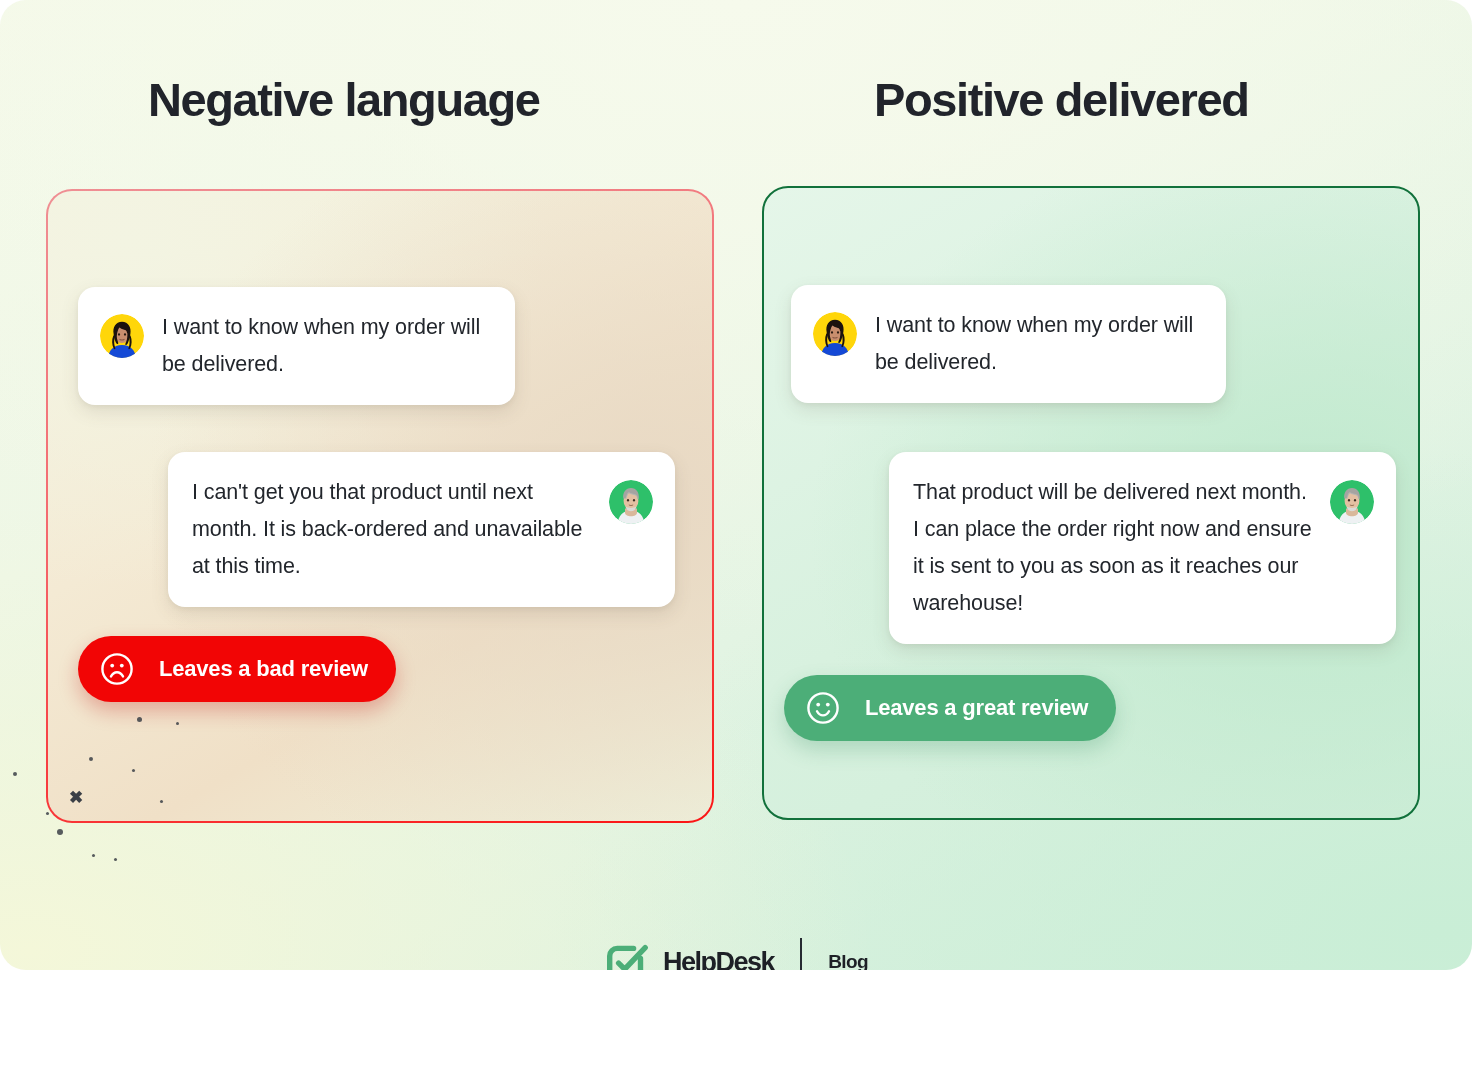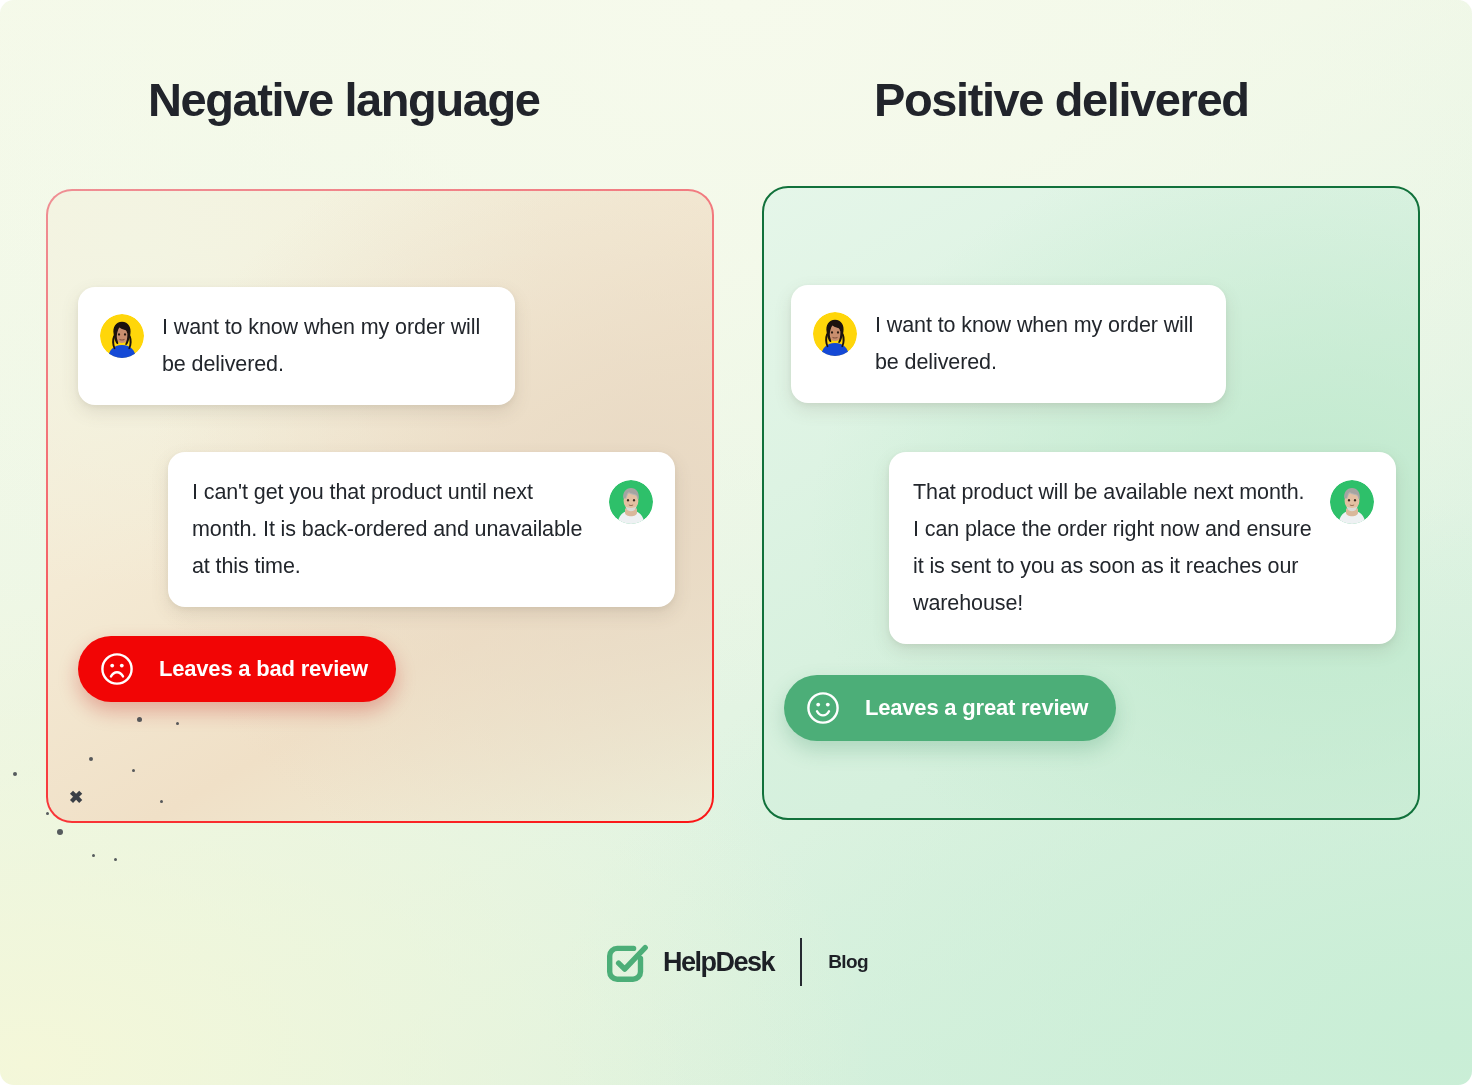--- a/index.html
+++ b/index.html
@@ -11,22 +11,22 @@
   }
 
   body {
     font-family: "Liberation Sans", sans-serif;
     background: #ffffff;
   }
 
   #stage {
     position: relative;
     width: 1472px;
-    height: 1085px;
-    border-radius: 14px;
+    height: 970px;
+    border-radius: 26px;
     overflow: hidden;
     background:
       radial-gradient(120% 95% at 2% 98%, #f4f7d9 0%, rgba(244,247,217,0) 48%),
       radial-gradient(110% 90% at 98% 96%, #c9eed6 0%, rgba(201,238,214,0) 55%),
       radial-gradient(130% 110% at 50% 0%, #f6faec 0%, rgba(246,250,236,0) 60%),
       linear-gradient(155deg, #f4f9e8 0%, #eef7e6 35%, #dff3e2 68%, #d2eedb 100%);
   }
 
   
   .headings {
@@ -303,21 +303,21 @@
         <path d="M30.6 22c1.6 3.8 1.3 9-.4 12.2-.5 1-1.5 1.3-1.7.6-.3-.9.7-2.3 1-4.9.3-2.4-.1-5-.5-6.6-.3-1.3 1.2-2.3 1.6-1.3z" fill="#1b120e"></path>
         <ellipse cx="19" cy="20.4" rx="1.05" ry="1.2" fill="#2a1b14"></ellipse>
         <ellipse cx="25" cy="20.4" rx="1.05" ry="1.2" fill="#2a1b14"></ellipse>
         <path d="M19.9 25.4c1.3.7 2.9.7 4.2 0" stroke="#8a5a44" stroke-width="1.1" fill="none" stroke-linecap="round"></path>
       </svg>
     </div>
     <div class="text">I want to know when my order will be delivered.</div>
   </div>
 
   <div class="bubble b-pos-2">
-    <div class="text">That product will be available next month. I can place the order right now and ensure it is sent to you as soon as it reaches our warehouse!</div>
+    <div class="text">That product will be delivered next month. I can place the order right now and ensure it is sent to you as soon as it reaches our warehouse!</div>
     <div class="avatar agent">
       <svg viewBox="0 0 44 44">
         <circle cx="22" cy="22" r="22" fill="#2ec06a"></circle>
         <path d="M22 30.5c8.5 0 12.5 5.5 13.6 13.5H8.4C9.5 36 13.5 30.5 22 30.5z" fill="#eef1f3"></path>
         <path d="M16 28.5h12v4.2c0 2.2-2.7 3.6-6 3.6s-6-1.4-6-3.6z" fill="#d9b89b"></path>
         <ellipse cx="22" cy="21" rx="7.4" ry="9" fill="#e4c0a2"></ellipse>
         <path d="M14.7 17.2c0-5 3.2-8.3 7.3-8.3s7.3 3.3 7.3 8.3c0 1.1-.3 1.9-.7 1.9-.5 0-.4-1.5-1-2.5-.8-1.2-2.4-1.4-4.4-2-1.9-.6-3-1.5-3.6-1-.8.7-1.4 2.4-1.8 3.7-.3 1-.5 1.8-.8 1.8-.3 0-.3-.9-.3-1.9z" fill="#b6b5b2"></path>
         <path d="M14.3 18.5c-.9-6.1 2.6-10.6 7.7-10.6s8.6 4.5 7.7 10.6c-.1.9-.7 1-.9.1-.2-1.1-.4-2.6-1-3.4-.9-1.1-3.1-1.2-5.2-1.9-1.8-.6-2.9-1.4-3.4-1-.8.6-1.5 2.3-1.9 3.8-.3 1.1-.5 2.4-.8 2.5-.2.1-.2-.1-.2-.1z" fill="#a5a4a1"></path>
         <path d="M16.6 26.6c.6 3 2.8 4.7 5.4 4.7s4.8-1.7 5.4-4.7c-1.7 1-3.4 1.4-5.4 1.4s-3.7-.4-5.4-1.4z" fill="#dadad7"></path>
         <ellipse cx="19" cy="20.3" rx="1.05" ry="1.2" fill="#3a2d24"></ellipse>

